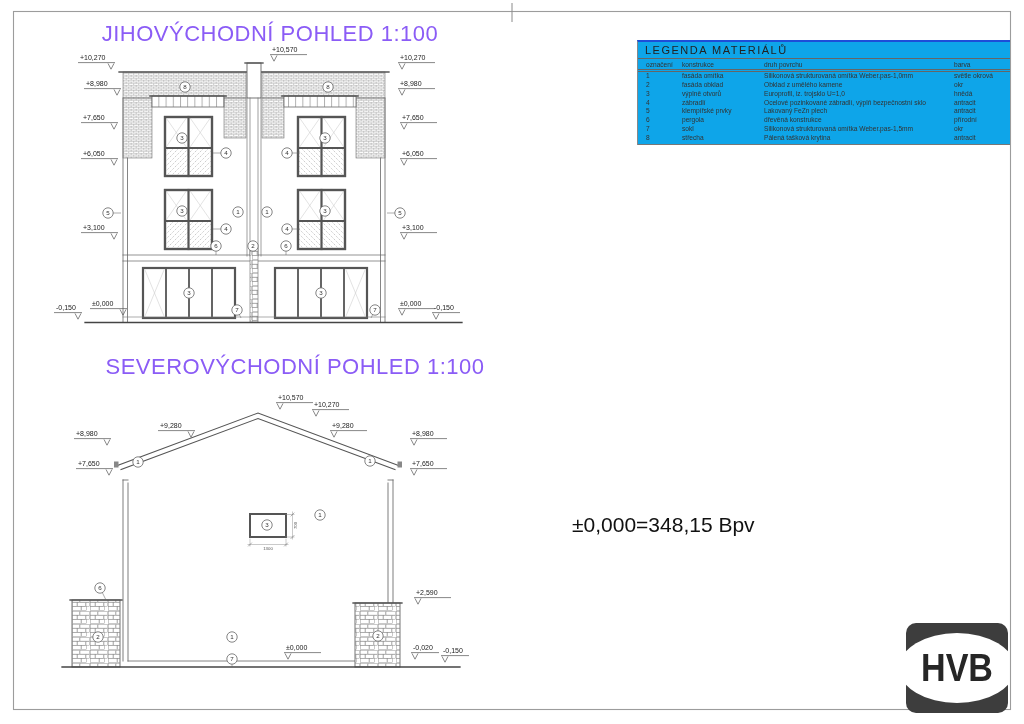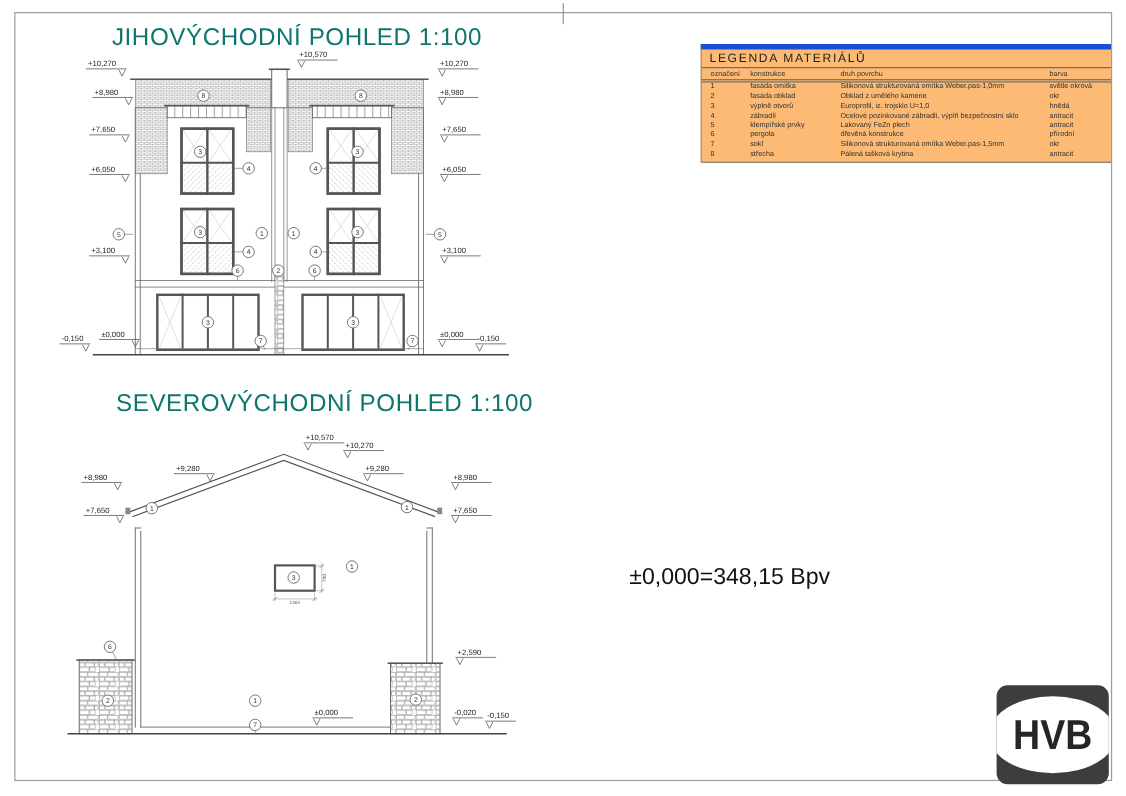--- a/index.html
+++ b/index.html
@@ -1,22 +1,22 @@
 <!DOCTYPE html>
 <html><head>
 <meta charset="utf-8">
 <style>
   html,body{margin:0;padding:0;background:#fff;}
   body{width:1024px;height:724px;position:relative;overflow:hidden;
        font-family:"Liberation Sans",sans-serif;color:#1a1a1a;}
   .abs{position:absolute;}
-  .title{font-size:22px;letter-spacing:.5px;text-align:center;color:#0f766e;white-space:nowrap;}
+  .title{font-size:22px;letter-spacing:.5px;text-align:center;color:#8b5cf6;white-space:nowrap;}
   .benchmark{font-size:21px;color:#111;white-space:nowrap;margin-left:36px;}
   
-  .legend{left:637px;top:40px;width:372px;border-top:5px solid #1d4ed8;border-left:1px solid #888;background:#fdba74;}
+  .legend{left:637px;top:40px;width:372px;border-top:2px solid #1d4ed8;border-left:1px solid #888;background:#0ea5e9;}
   .legend-title{font-size:11px;letter-spacing:1.5px;color:#222;padding:2px 0 2px 7px;border-bottom:1px solid #666;}
   .legend-head{display:grid;grid-template-columns:44px 82px 190px 1fr;font-size:6.6px;color:#333;
                border-bottom:3px double #666;padding:2px 0 1px 0;}
   .legend-row{display:grid;grid-template-columns:44px 82px 190px 1fr;font-size:6.6px;color:#333;line-height:8.85px;}
   .legend-body{border-bottom:1px solid #777;padding-bottom:1px;}
   .lc0{padding-left:8px;}
   
   .mk-t{font:7px "Liberation Sans",sans-serif;fill:#222;}
   .mk-s{stroke:#555;stroke-width:.7;fill:none;}
   .co-c{stroke:#666;stroke-width:.8;fill:#fff;}

